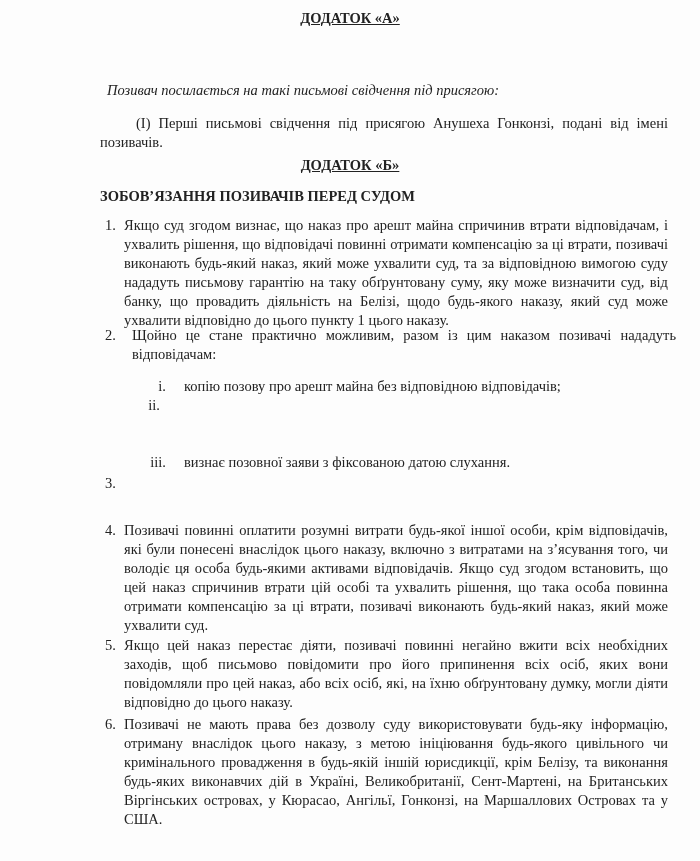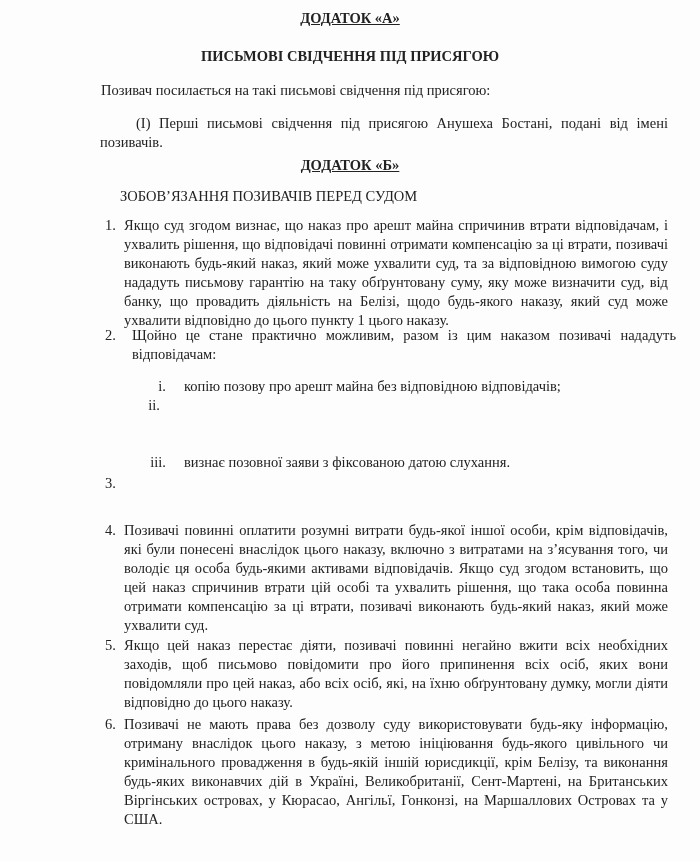--- a/index.html
+++ b/index.html
@@ -15,26 +15,25 @@
     .num { position: absolute; line-height: 19px; }
     .roman { position: absolute; line-height: 19px; text-align: right; width: 30px; }
     .just-last { text-align-last: left; }
   </style>
 </head>
 <body>
 
 <div class="page">
 
   <div class="center-title u" style="top:8px; line-height:20px;">ДОДАТОК «А»</div>
-  <div class="center-title" style="top:46px; line-height:20px;">ПИСЬМОВІ СВІДЧЕННЯ ПІД ПРИСЯГОЮ</div>
-  <div class="p" style="left:101px; top:81px; width:570px;">Позивач посилається на такі письмові свідчення під присягою:</div>
-  <div class="p just-last" style="left:100px; top:114px; width:568px; text-indent:36px;">(I) Перші письмові свідчення під присягою Анушеха Бостані, подані від імені позивачів.</div>
+  <div class="p" style="left:107px; top:81px; width:570px;font-style:italic;">Позивач посилається на такі письмові свідчення під присягою:</div>
+  <div class="p just-last" style="left:100px; top:114px; width:568px; text-indent:36px;">(I) Перші письмові свідчення під присягою Анушеха Гонконзі, подані від імені позивачів.</div>
 
   <div class="center-title u" style="top:155px; line-height:20px;text-align:center;">ДОДАТОК «Б»</div>
-  <div style="position:absolute; left:100px; top:186px; font-weight:normal; line-height:20px;margin-left:20px;">ЗОБОВ’ЯЗАННЯ ПОЗИВАЧІВ ПЕРЕД СУДОМ</div>
+  <div style="position:absolute; left:100px; top:186px; font-weight:bold; line-height:20px;">ЗОБОВ’ЯЗАННЯ ПОЗИВАЧІВ ПЕРЕД СУДОМ</div>
 
   <div class="num" style="left:105px; top:216px;">1.</div>
   <div class="p just-last" style="left:124px; top:216px; width:544px;">Якщо суд згодом визнає, що наказ про арешт майна спричинив втрати відповідачам, і ухвалить рішення, що відповідачі повинні отримати компенсацію за ці втрати, позивачі виконають будь-який наказ, який може ухвалити суд, та за відповідною вимогою суду нададуть письмову гарантію на таку обґрунтовану суму, яку може визначити суд, від банку, що провадить діяльність на Белізі, щодо будь-якого наказу, який суд може ухвалити відповідно до цього пункту 1 цього наказу.</div>
 
   <div class="num" style="left:105px; top:326px;">2.</div>
   <div class="p just-last" style="left:132px; top:326px; width:544px;">Щойно це стане практично можливим, разом із цим наказом позивачі нададуть відповідачам:</div>
 
   <div class="roman" style="left:136px; top:377px;">i.</div>
   <div class="p just-last" style="left:184px; top:377px; width:484px;">копію позову про арешт майна без відповідною відповідачів;</div>
   <div class="roman" style="left:130px; top:396px;">ii.</div>

